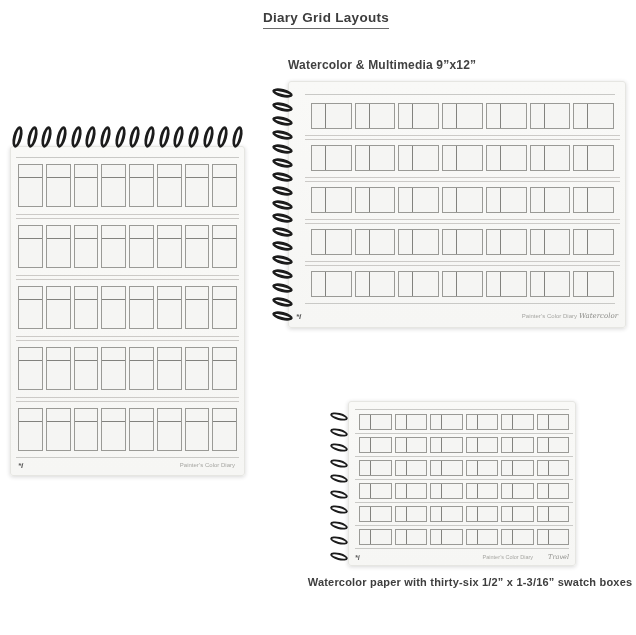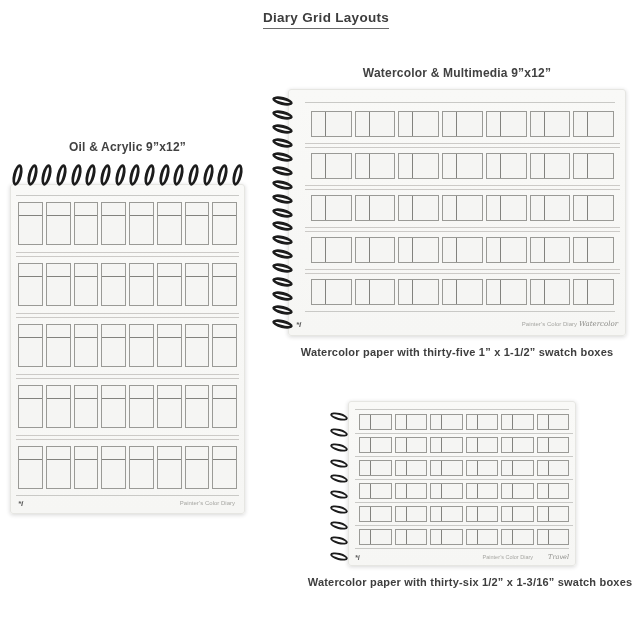--- a/index.html
+++ b/index.html
@@ -13,21 +13,21 @@
   
   .main-title-wrap { position:absolute; top:8px; left:16px; right:0; text-align:center; }
   .main-title {
     display:inline-block; font-size:13.5px; font-weight:700; color:#3d3d3d;
     letter-spacing:.3px; border-bottom:1.5px solid #6a6a6a; padding-bottom:3px;
   }
 
   
   .nb { position:absolute; }
   .nb-title {
-    margin:16px; font-size:12px; font-weight:700; color:#414141; text-align:center;
+    margin:8px; font-size:12px; font-weight:700; color:#414141; 
     letter-spacing:.2px;
   }
   .caption {
     font-size:11px; font-weight:700; color:#3e3e3e; text-align:center;
     letter-spacing:.2px; white-space:nowrap;
   }
 
   .page {
     position:relative; box-sizing:border-box;
     background:linear-gradient(180deg,#f9f9f7 0%,#f6f6f4 100%);
@@ -116,21 +116,20 @@
   .nb-tr .caption { margin-top:10px; width:380px; margin-left:-50px; }
 </style>
 </head>
 <body>
 
 <div class="main-title-wrap">
   <span class="main-title">Diary Grid Layouts</span>
 </div>
 
 <section class="nb nb-oil">
-  <h2 class="nb-title">Oil &amp; Acrylic 9”x12”</h2>
   <div class="spiral-top">
       <span class="ring"></span>
       <span class="ring"></span>
       <span class="ring"></span>
       <span class="ring"></span>
       <span class="ring"></span>
       <span class="ring"></span>
       <span class="ring"></span>
       <span class="ring"></span>
       <span class="ring"></span>
@@ -283,21 +282,20 @@
             <div class="swatch-box divider-left"></div>
           </div>
         </div>
       <div class="rule rule-bottom"></div>
       <div class="page-footer">
         <span class="logo-mark">*i</span>
         <span class="footer-right"><span>Painter’s Color Diary</span><span class="footer-script">Watercolor</span></span>
       </div>
     </div>
   </div>
-  <div class="caption">Watercolor paper with thirty-five 1” x 1-1/2” swatch boxes</div>
 </section>
 
 <section class="nb nb-tr">
   <div class="body">
     <div class="spiral-left">
         <span class="ring"></span>
         <span class="ring"></span>
         <span class="ring"></span>
         <span class="ring"></span>
         <span class="ring"></span>

